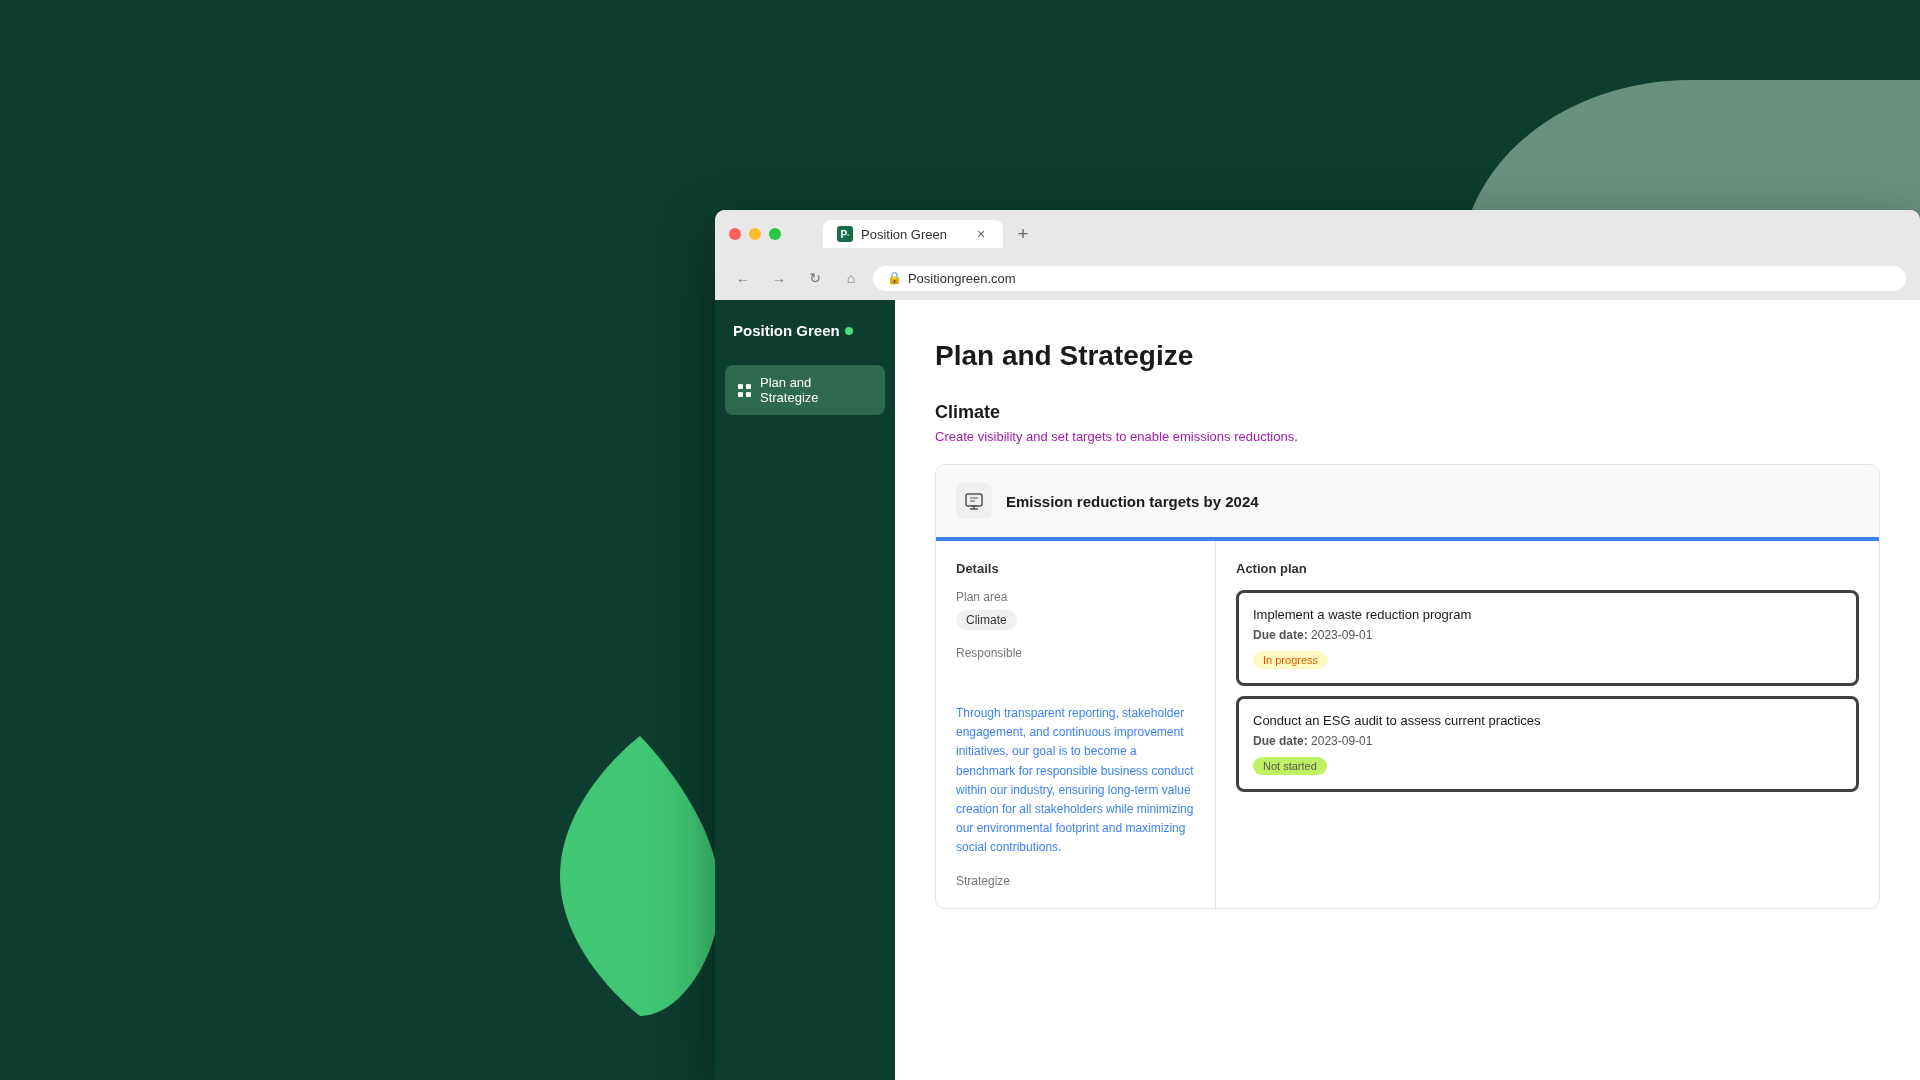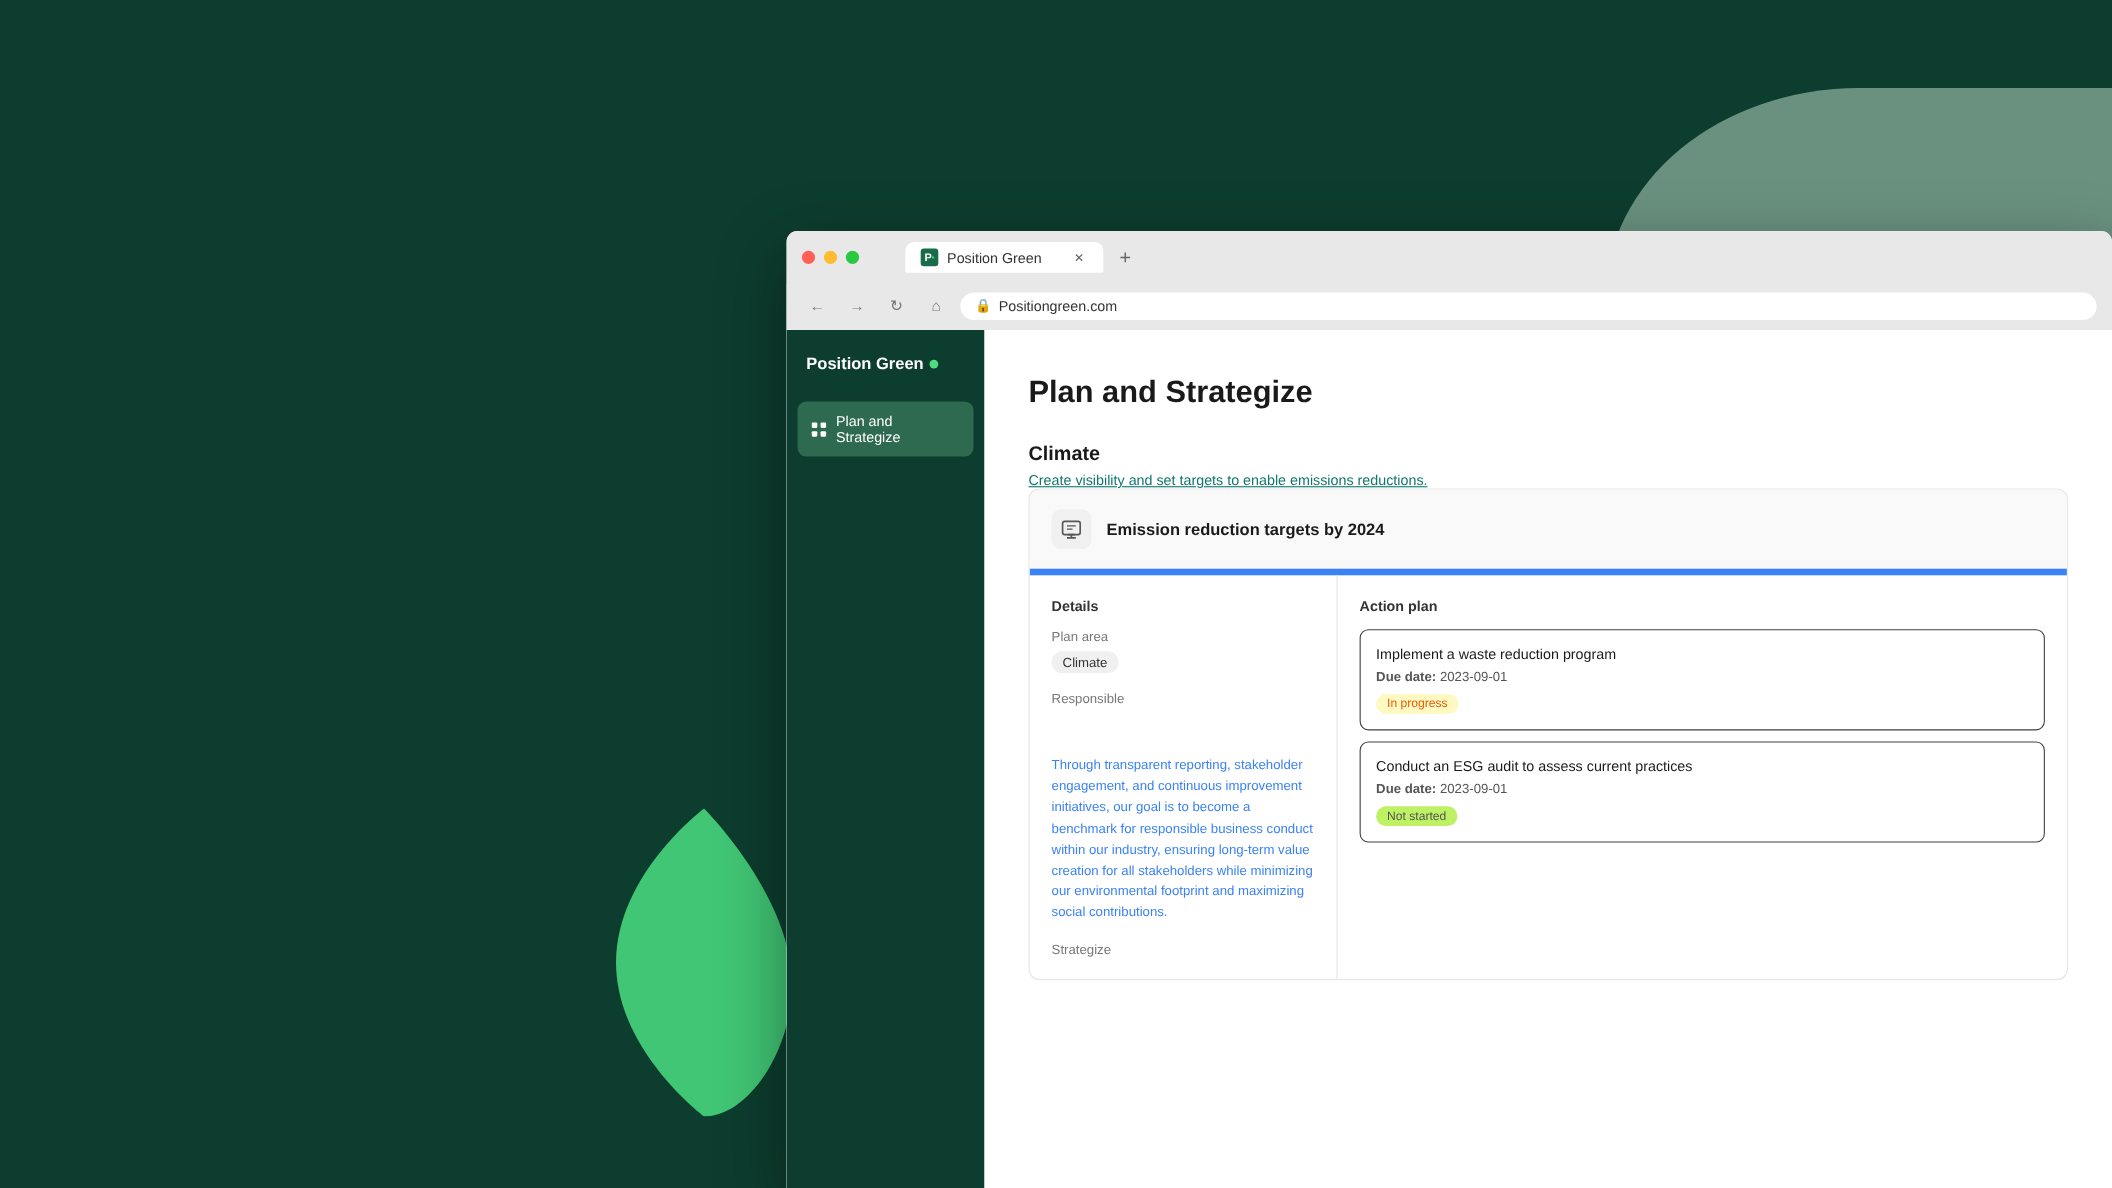--- a/index.html
+++ b/index.html
@@ -235,37 +235,37 @@
 
     .section-title {
       font-size: 18px;
       font-weight: 600;
       color: #1a1a1a;
       margin-bottom: 6px;
     }
 
     .section-subtitle {
       font-size: 13px;
-      color: #0f766e;
-      text-decoration: underline;
+      color: #a21caf;
+      margin-bottom: 20px;
     }
 
     
     .card {
       border: 1px solid #e5e5e5;
       border-radius: 10px;
       overflow: hidden;
     }
 
     .card-header {
       display: flex;
       align-items: center;
       gap: 14px;
       padding: 18px 20px;
-      border-bottom: 6px solid #3b82f6;
+      border-bottom: 4px solid #3b82f6;
       background: #f9f9f9;
     }
 
     .card-header-icon {
       width: 36px;
       height: 36px;
       background: #f0f0f0;
       border-radius: 8px;
       display: flex;
       align-items: center;
@@ -341,21 +341,21 @@
     }
 
     .action-col-title {
       font-size: 13px;
       font-weight: 600;
       color: #333;
       margin-bottom: 14px;
     }
 
     .action-item {
-      border: 1px solid #404040;
+      border: 3px solid #404040;
       border-radius: 8px;
       padding: 14px;
       margin-bottom: 10px;
     }
 
     .action-item-title {
       font-size: 13px;
       font-weight: 500;
       color: #1a1a1a;
       margin-bottom: 6px;

